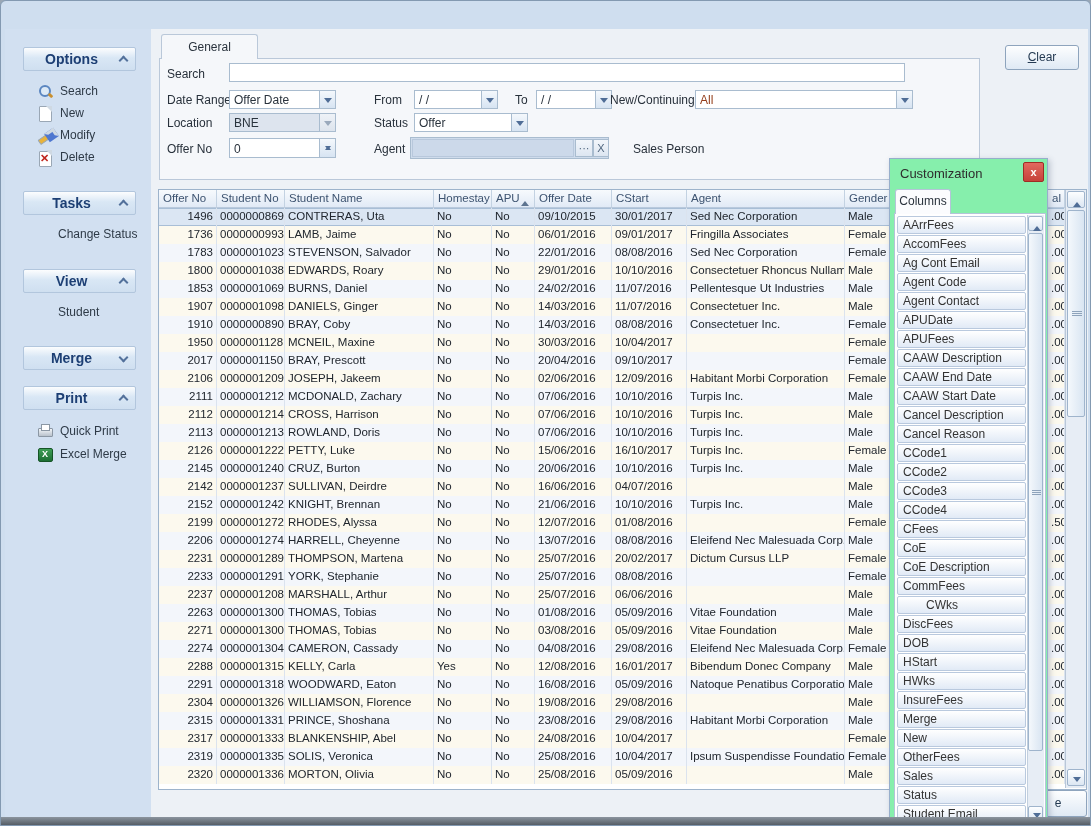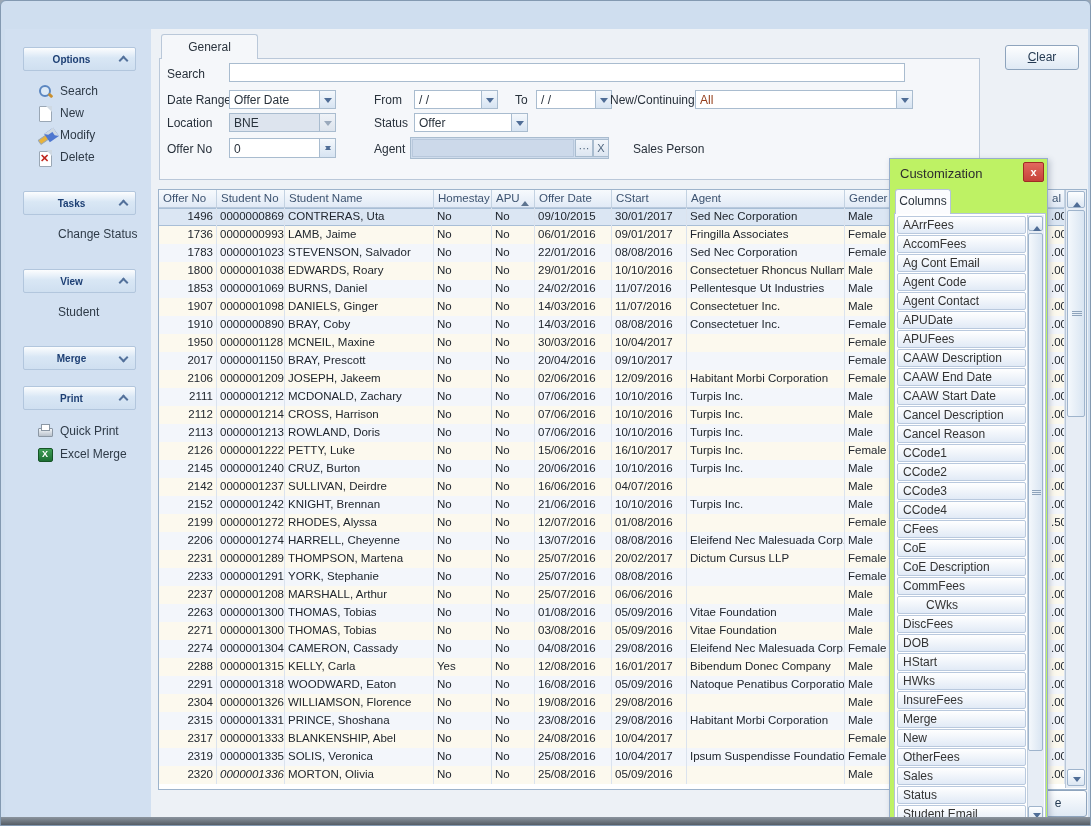--- a/index.html
+++ b/index.html
@@ -16,21 +16,21 @@
   .win-btns{position:absolute;right:14px;top:9px;display:flex;gap:5px;}
   .win-btn{width:25px;height:16px;border:1px solid #8fa3ba;border:1px solid #8ea3bb;border-radius:3px;
     background:linear-gradient(#ffffff,#dce7f3);position:relative;cursor:pointer;}
   .glyph-min{position:absolute;left:7px;top:9px;width:10px;height:3px;background:#5c7089;}
   .glyph-restore{position:absolute;left:8px;top:4px;width:9px;height:8px;border:2px solid #5c7089;}
   .glyph-close{position:absolute;left:6px;top:3px;width:12px;height:10px;color:#5c7089;font-weight:bold;font-size:11px;line-height:10px;}
   
   .sidebar{position:absolute;left:4px;top:28px;width:146px;bottom:8px;background:#d2e0f1;}
   .panel-hd{position:absolute;left:22px;width:113px;height:24px;border:1px solid #b2c6dd;border-radius:2px;
     background:linear-gradient(#fcfdfe,#d9e7f5 45%,#cfdff0);display:flex;align-items:center;cursor:pointer;}
-  .panel-hd .cap{flex:1;text-align:center;font-weight:bold;color:#1d3f74;font-size:10px;}
+  .panel-hd .cap{flex:1;text-align:center;font-weight:bold;color:#1d3f74;font-size:14px;}
   .chev{width:9px;height:9px;margin-right:7px;position:relative;}
   .chev::before{content:"";position:absolute;left:1px;top:2px;width:5px;height:5px;border:2px solid #53719b;border-bottom:none;border-right:none;transform:rotate(45deg);}
   .chev.down::before{transform:rotate(225deg);top:0;}
   .side-item{position:absolute;left:36px;height:18px;display:flex;align-items:center;gap:7px;cursor:pointer;color:#2e3a47;}
   .side-item.noicon{left:57px;}
   .icon16{width:16px;height:16px;display:inline-block;position:relative;flex:0 0 16px;}
   .splitter{position:absolute;left:150px;top:396px;width:5px;height:26px;}
   .splitter i{position:absolute;left:1px;top:0;width:2px;height:2px;background:#8ba1bb;border-radius:50%;
     box-shadow:0 6px 0 #8ba1bb,0 12px 0 #8ba1bb,0 18px 0 #8ba1bb,0 24px 0 #8ba1bb;}
   
@@ -79,21 +79,21 @@
   
   .vscroll{position:absolute;left:906px;top:0;width:21px;height:598px;background:#e7edf5;border-left:1px solid #b9c7d8;}
   .sbtn{position:absolute;left:1px;width:18px;height:17px;background:linear-gradient(#fdfeff,#dce7f3);
     border:1px solid #9fb4cc;border-radius:2px;cursor:pointer;}
   .sbtn.up::after{content:"";position:absolute;left:5px;top:6px;border:4px solid transparent;border-bottom:5px solid #4f6d96;}
   .sbtn.down::after{content:"";position:absolute;left:5px;top:7px;border:4px solid transparent;border-top:5px solid #4f6d96;}
   .sthumb{position:absolute;left:1px;width:18px;background:linear-gradient(90deg,#f4f8fc,#d9e5f2);
     border:1px solid #9fb4cc;border-radius:2px;cursor:pointer;}
   .grip{position:absolute;left:4px;width:10px;height:1px;background:#8fa3ba;background:#8ea3bb;box-shadow:0 2px 0 #8ea3bb,0 4px 0 #8ea3bb;}
   
-  .dialog{position:absolute;left:888px;top:157px;width:159px;height:667px;background:#bef264;
+  .dialog{position:absolute;left:888px;top:157px;width:159px;height:667px;background:#86efac;
     border:1px solid #97aecb;box-shadow:2px 2px 6px rgba(40,60,90,.25);z-index:10;}
   .dlg-title{position:absolute;left:10px;top:7px;font-size:13px;color:#2d2d2d;}
   .dlg-close{position:absolute;right:3px;top:3px;width:21px;height:20px;border:1px solid #9f2c24;border-radius:2px;
     background:linear-gradient(#e2695e,#c6423a);color:#fff;text-align:center;line-height:18px;font-size:11px;font-weight:bold;cursor:pointer;}
   .dlg-tab{position:absolute;left:5px;top:30px;width:56px;height:25px;background:#fbfcfe;border:1px solid #b4c4d8;
     border-bottom:none;border-radius:3px 3px 0 0;text-align:center;line-height:23px;z-index:2;cursor:pointer;}
   .dlg-list{position:absolute;left:4px;top:54px;width:152px;height:611px;background:#fff;border:1px solid #b4c4d8;overflow:hidden;}
   .dlg-item{position:absolute;left:2px;width:129px;height:18px;background:linear-gradient(#ffffff,#e1eaf6);
     border:1px solid #b9c9de;border-radius:2px;line-height:16px;padding-left:5px;color:#333;font-size:12px;
     white-space:nowrap;overflow:hidden;cursor:pointer;}
@@ -654,21 +654,21 @@
           <div class="gc" style="width: 43px;">No</div>
           <div class="gc" style="width: 77px;">25/08/2016</div>
           <div class="gc" style="width: 75px;">10/04/2017</div>
           <div class="gc" style="width: 158px;">Ipsum Suspendisse Foundation</div>
           <div class="gc" style="width: 47px;">Female</div>
           <div class="gc" style="width: 156px;"></div>
           <div class="gc" style="width: 17px;">.00</div>
         </div>
         <div class="grow cream" style="top: 558px;">
           <div class="gc r" style="width: 58px;">2320</div>
-          <div class="gc" style="width: 68px; font-style: italic;">0000001336</div>
+          <div class="gc" style="width: 68px;">0000001336</div>
           <div class="gc" style="width: 149px;">MORTON, Olivia</div>
           <div class="gc" style="width: 58px;">No</div>
           <div class="gc" style="width: 43px;">No</div>
           <div class="gc" style="width: 77px;">25/08/2016</div>
           <div class="gc" style="width: 75px;">05/09/2016</div>
           <div class="gc" style="width: 158px;"></div>
           <div class="gc" style="width: 47px;">Male</div>
           <div class="gc" style="width: 156px;"></div>
           <div class="gc" style="width: 17px;">.00</div>
         </div>

